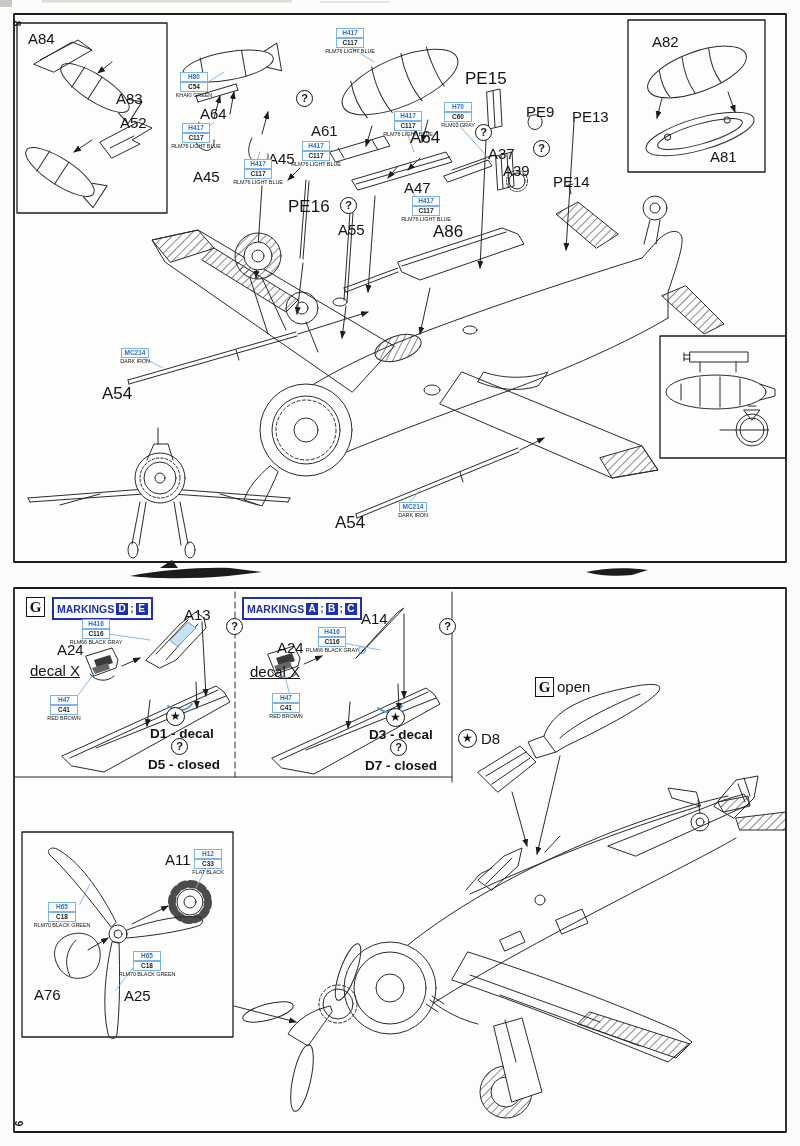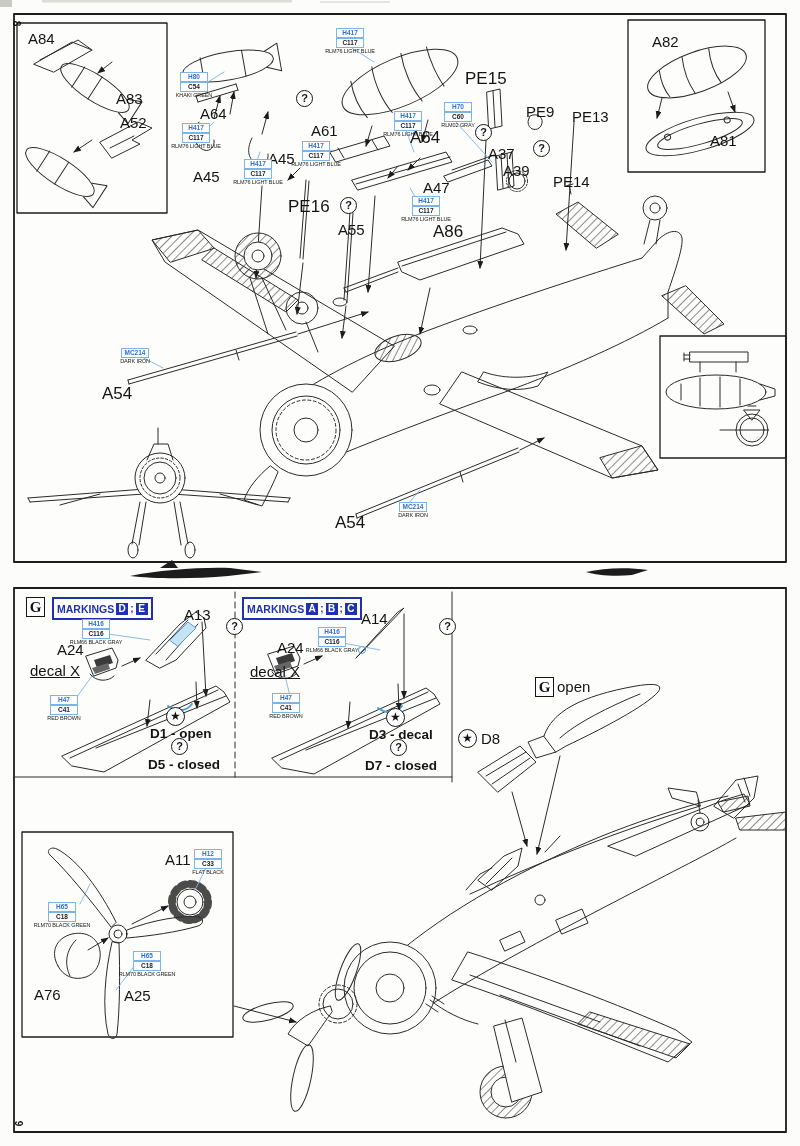--- a/index.html
+++ b/index.html
@@ -329,29 +329,29 @@
 <div class="pgnum" style="left:16px;top:1118px">9</div>
 
 <div class="plabel" style="left:28px;top:30px">A84</div>
 <div class="plabel" style="left:116px;top:90px">A83</div>
 <div class="plabel" style="left:120px;top:114px">A52</div>
 <div class="plabel" style="left:193px;top:168px">A45</div>
 <div class="plabel" style="left:268px;top:150px">A45</div>
 <div class="plabel" style="left:200px;top:105px">A64</div>
 <div class="plabel" style="left:311px;top:122px">A61</div>
 <div class="plabel lg" style="left:410px;top:128px">A64</div>
-<div class="plabel" style="left:423px;top:179px">A47</div>
+<div class="plabel" style="left:404px;top:179px">A47</div>
 <div class="plabel lg" style="left:465px;top:69px">PE15</div>
 <div class="plabel" style="left:526px;top:103px">PE9</div>
 <div class="plabel" style="left:572px;top:108px">PE13</div>
 <div class="plabel" style="left:488px;top:145px">A37</div>
 <div class="plabel" style="left:503px;top:162px">A39</div>
 <div class="plabel" style="left:553px;top:173px">PE14</div>
 <div class="plabel" style="left:652px;top:33px">A82</div>
-<div class="plabel" style="left:710px;top:132px">A81</div>
+<div class="plabel" style="left:710px;top:148px">A81</div>
 <div class="plabel lg" style="left:288px;top:197px">PE16</div>
 <div class="plabel" style="left:338px;top:221px">A55</div>
 <div class="plabel lg" style="left:433px;top:222px">A86</div>
 <div class="plabel lg" style="left:102px;top:384px">A54</div>
 <div class="plabel lg" style="left:335px;top:513px">A54</div>
 
 <div class="callout" style="left:162px;top:72px">
   <span class="box h">H80</span>
   <span class="box">C54</span>
   <span class="nm">KHAKI GREEN</span>
@@ -421,21 +421,21 @@
   <span class="cbox">C</span>
 </div>
 
 <div class="plabel" style="left:184px;top:606px">A13</div>
 <div class="plabel" style="left:57px;top:641px">A24</div>
 <div class="plabel decal" style="left:30px;top:662px">decal X</div>
 <div class="plabel" style="left:361px;top:610px">A14</div>
 <div class="plabel" style="left:277px;top:639px">A24</div>
 <div class="plabel decal" style="left:250px;top:663px">decal X</div>
 
-<div class="opt" style="left:150px;top:726px">D1 - open</div>
+<div class="opt" style="left:150px;top:726px">D1 - decal</div>
 <div class="opt" style="left:148px;top:757px">D5 - closed</div>
 <div class="opt" style="left:369px;top:727px">D3 - decal</div>
 <div class="opt" style="left:365px;top:758px">D7 - closed</div>
 
 <div class="scircle" style="left:166px;top:707px">★</div>
 <div class="qcircle" style="left:171px;top:738px">?</div>
 <div class="scircle" style="left:386px;top:708px">★</div>
 <div class="qcircle" style="left:390px;top:739px">?</div>
 <div class="qcircle" style="left:226px;top:618px">?</div>
 <div class="qcircle" style="left:439px;top:618px">?</div>

